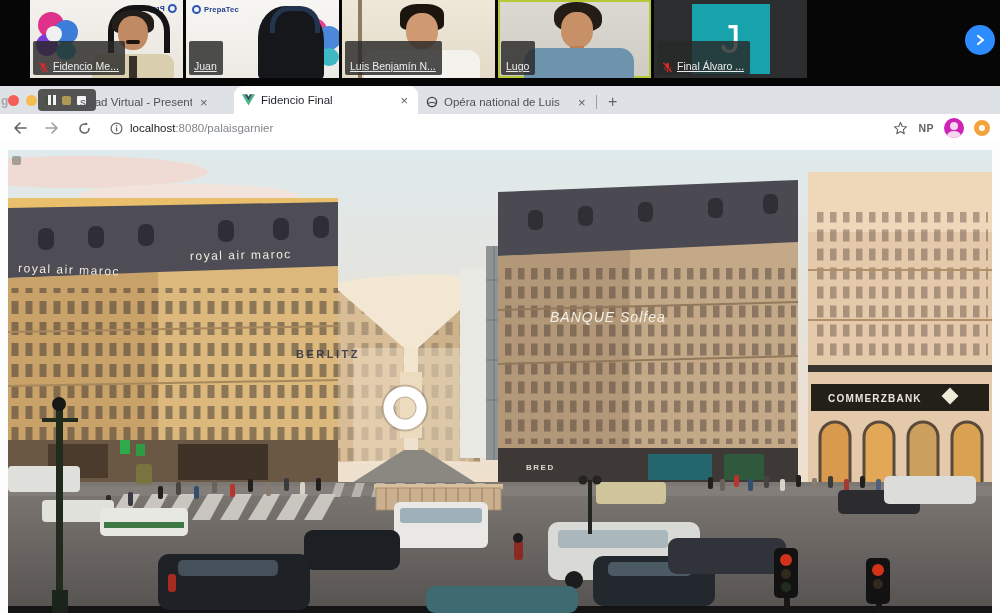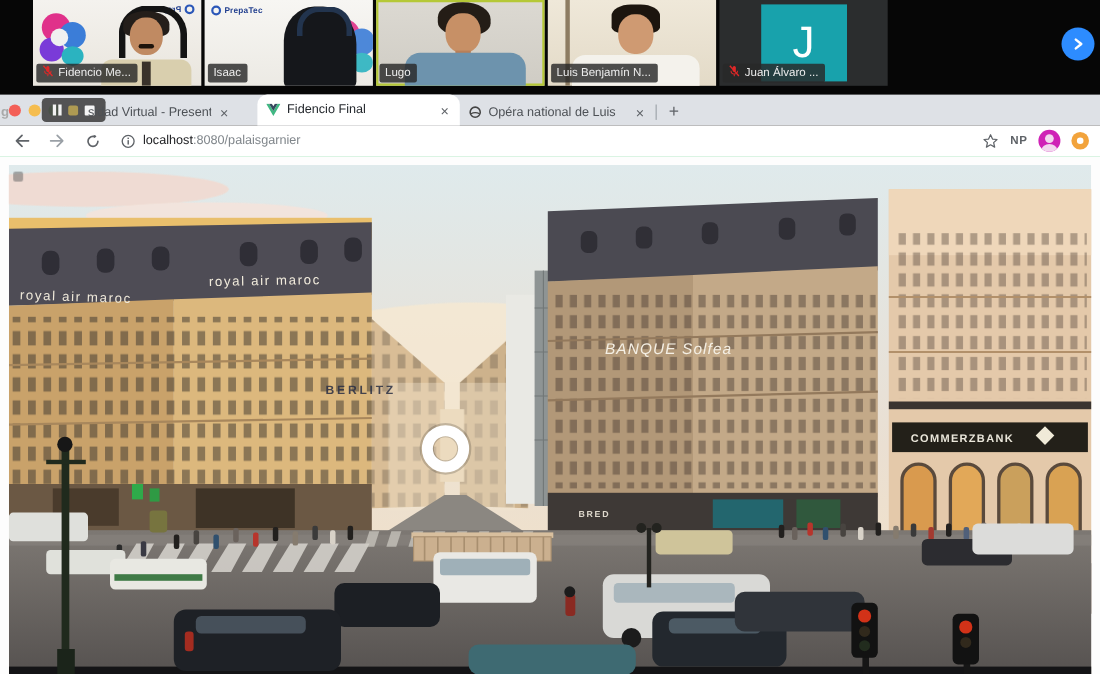--- a/index.html
+++ b/index.html
@@ -4,23 +4,23 @@
 <style>
   html,body{margin:0;padding:0;background:#000;}
   body{width:1000px;height:613px;position:relative;overflow:hidden;
        font-family:"Liberation Sans",sans-serif;-webkit-font-smoothing:antialiased;}
 
   
   .zoom-strip{position:absolute;top:0;left:0;width:1000px;height:86px;background:#060606;}
   .tiles{position:absolute;left:30px;top:0;display:flex;gap:3px;}
   .tile{width:153px;height:78px;position:relative;overflow:hidden;background:#fff;flex:none;}
   .tile.active{box-shadow:inset 0 0 0 2px #b5c837;}
-  .nlabel{position:absolute;left:3px;bottom:3px;display:flex;align-items:flex-start;gap:4px;
+  .nlabel{position:absolute;left:3px;bottom:3px;display:flex;align-items:flex-end;gap:4px;
           background:rgba(40,40,40,.82);color:#ececec;font-size:10.5px;line-height:14px;
-          padding:1px 6px 2px 5px;border-radius:2px;white-space:nowrap;max-width:142px;overflow:hidden;}
+          padding:18px 6px 2px 5px;border-radius:2px;white-space:nowrap;max-width:142px;overflow:hidden;text-decoration:underline;}
   .micmute{width:11px;height:11px;flex:none;}
   
   .t1{background:linear-gradient(180deg,#f4f2ee,#e9e5dd);}
   .splash{position:absolute;left:2px;top:8px;width:52px;height:60px;filter:blur(.6px);}
   .splash i{position:absolute;border-radius:50%;display:block;}
   .s1{left:6px;top:4px;width:26px;height:26px;background:#e0318a;}
   .s2{left:22px;top:12px;width:24px;height:24px;background:#3b7dd8;}
   .s3{left:4px;top:26px;width:22px;height:22px;background:#7a3bd8;}
   .s4{left:24px;top:34px;width:20px;height:18px;background:#2bb3c0;}
   .s5{left:14px;top:18px;width:16px;height:16px;background:#f0f0f0;}
@@ -148,56 +148,56 @@
         <span>PrepaTec</span>
       </div>
       <div class="splash">
         <i class="s1"></i>
           <i class="s2"></i>
           <i class="s4"></i>
       </div>
       <div class="p2-blob"></div>
       <div class="p2-hp"></div>
       <div class="nlabel">
-        <span>Isaac</span>
+        <span>Juan</span>
+      </div>
+    </div>
+
+    <div class="tile t4">
+      <div class="p4-door"></div>
+      <div class="p4-hair"></div>
+      <div class="p4-face"></div>
+      <div class="p4-shirt"></div>
+      <div class="nlabel">
+        <span>Luis Benjamín N...</span>
       </div>
     </div>
 
     <div class="tile t3 active">
       <div class="p3-hair"></div>
       <div class="p3-face"></div>
       <div class="p3-neck"></div>
       <div class="p3-shirt"></div>
       <div class="nlabel">
         <span>Lugo</span>
       </div>
     </div>
 
-    <div class="tile t4">
-      <div class="p4-door"></div>
-      <div class="p4-hair"></div>
-      <div class="p4-face"></div>
-      <div class="p4-shirt"></div>
-      <div class="nlabel">
-        <span>Luis Benjamín N...</span>
-      </div>
-    </div>
-
     <div class="tile t5">
       <div class="jbox">
         <span class="jletter">J</span>
       </div>
       <div class="nlabel">
         <svg class="micmute" viewBox="0 0 12 12">
           <rect x="4.4" y="1" width="3.2" height="6" rx="1.6" fill="#e02828"></rect>
           <path d="M2.8 5.8c0 2.1 1.4 3.3 3.2 3.3s3.2-1.2 3.2-3.3" stroke="#e02828" stroke-width="1" fill="none"></path>
           <line x1="6" y1="9.2" x2="6" y2="11.2" stroke="#e02828" stroke-width="1"></line>
           <line x1="1.6" y1="0.8" x2="10.6" y2="11" stroke="#e02828" stroke-width="1.3"></line>
         </svg>
-        <span>Juan Álvaro ...</span>
+        <span>Final Álvaro ...</span>
       </div>
     </div>
 
   </div>
 
   <div class="next-btn">
     <svg width="12" height="12" viewBox="0 0 12 12">
       <polyline points="4,2 9,6 4,10" fill="none" stroke="#fff" stroke-width="2.2" stroke-linecap="round" stroke-linejoin="round"></polyline>
     </svg>
   </div>

